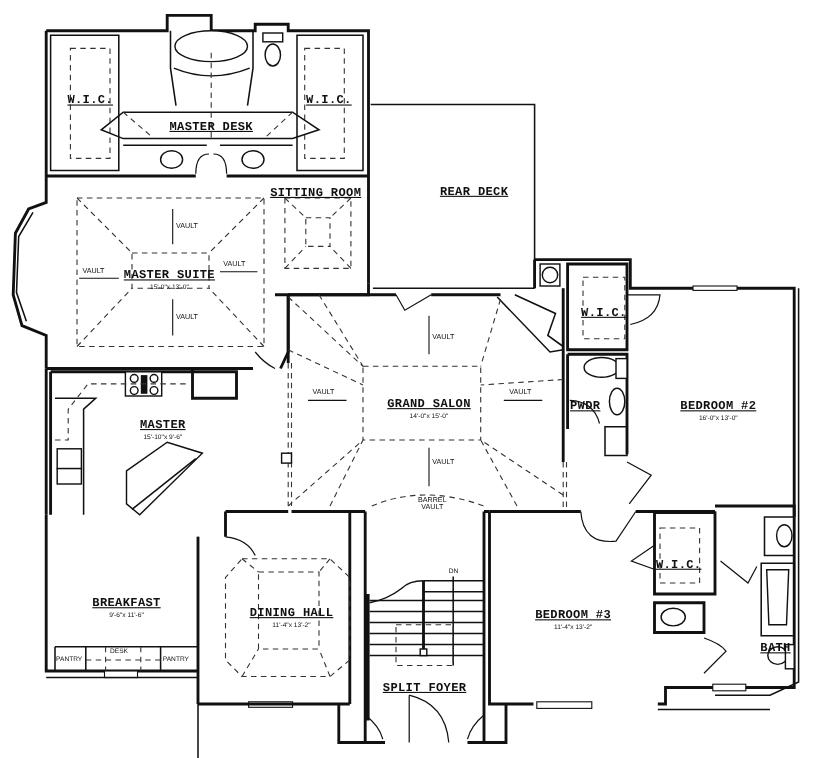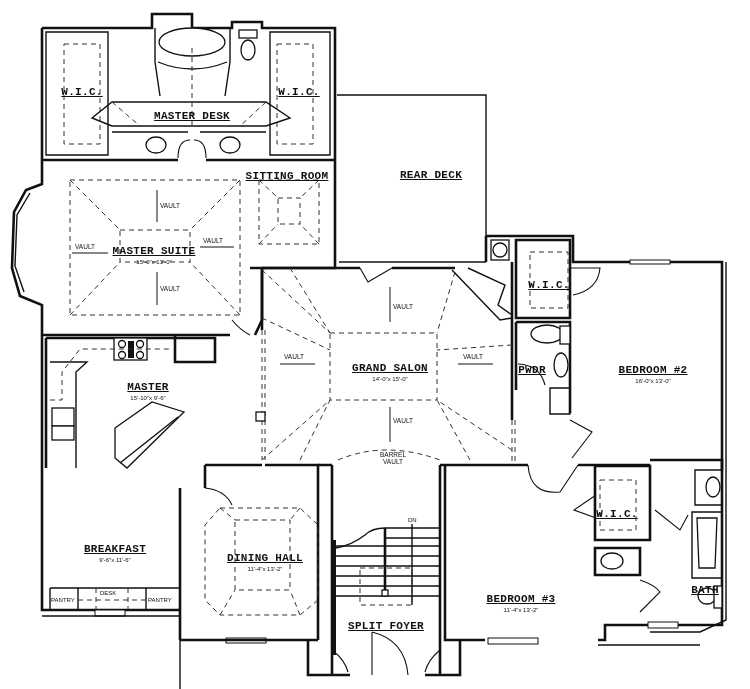--- a/index.html
+++ b/index.html
@@ -226,21 +226,21 @@
   <span class="room-dim">15'-10"x 9'-6"</span>
 </div>
 <div class="lbl" style="left:115px; top:539px;">
   <span class="room-name">BREAKFAST</span>
   <span class="room-dim">9'-6"x 11'-6"</span>
 </div>
 <div class="lbl" style="left:265px; top:548px;">
   <span class="room-name">DINING HALL</span>
   <span class="room-dim">11'-4"x 13'-2"</span>
 </div>
-<div class="lbl" style="left:521px; top:550px;margin-top:39px;">
+<div class="lbl" style="left:521px; top:550px;">
   <span class="room-name">BEDROOM #3</span>
   <span class="room-dim">11'-4"x 13'-2"</span>
 </div>
 <div class="lbl" style="left:617px; top:504px;">
   <span class="room-name">W.I.C.</span>
 </div>
 <div class="lbl" style="left:705px; top:580px;">
   <span class="room-name">BATH</span>
 </div>
 <div class="lbl" style="left:386px; top:616px;">

